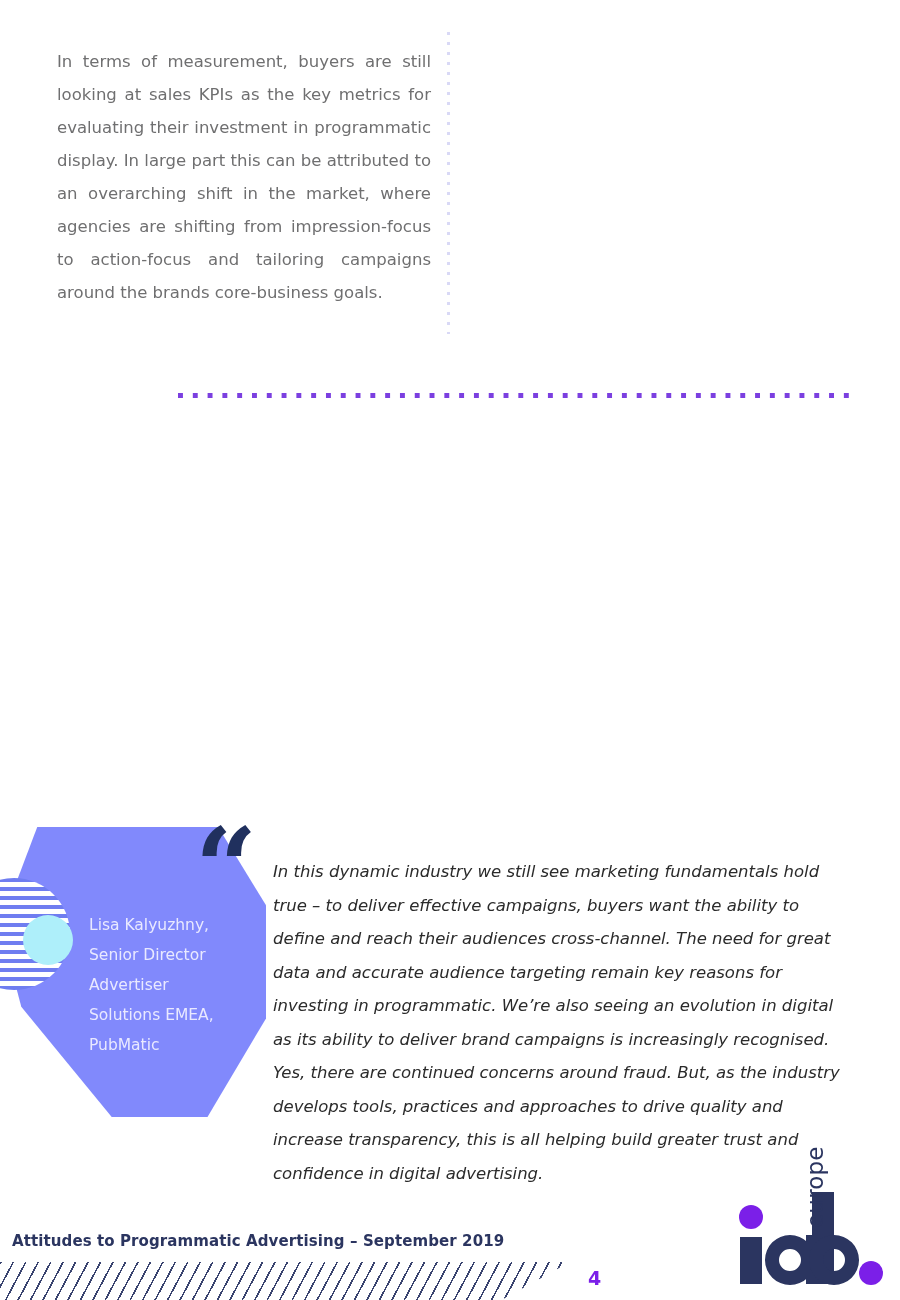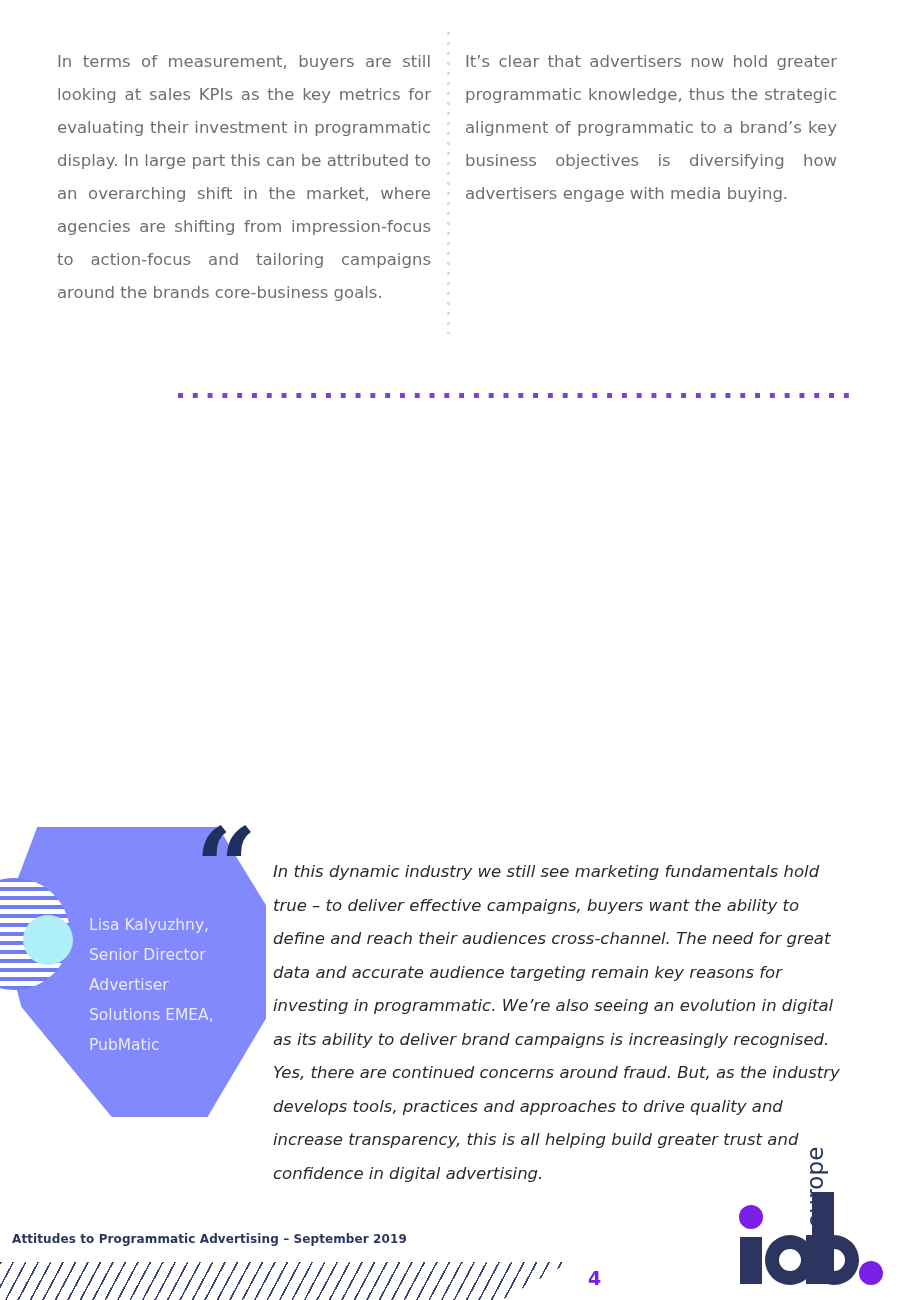--- a/index.html
+++ b/index.html
@@ -172,21 +172,21 @@
     z-index: 6;
     margin-top: 20px;
   }
   .quote-text p { margin: 0; }
 
   
   .footer-title {
     position: absolute;
     left: 12px;
     top: 1232px;
-    font-size: 12px;
+    font-size: 15px;
     font-weight: bold;
     color: #2b3560;
     letter-spacing: 0.1px;
   }
 
   .hatch-band {
     position: absolute;
     left: 0px;
     top: 1262px;
     width: 570px;
@@ -241,23 +241,20 @@
   }
 </style>
 </head>
 <body>
 
 <div class="body-columns">
   <div class="col col-left">
     <p>In terms of measurement, buyers are still looking at sales KPIs as the key metrics for evaluating their investment in programmatic display. In large part this can be attributed to an overarching shift in the market, where agencies are shifting from impression-focus to action-focus and tailoring campaigns around the brands core-business goals.</p>
   </div>
   <div class="col-divider"></div>
-  <div class="col col-right">
-    <p>It’s clear that advertisers now hold greater programmatic knowledge, thus the strategic alignment of programmatic to a brand’s key business objectives is diversifying how advertisers engage with media buying.</p>
-  </div>
 </div>
 
 <div class="dot-divider"></div>
 
 <div class="quote-block">
   <div class="striped-circle"></div>
   <div class="attrib-shape"></div>
   <div class="cyan-circle"></div>
 
   <div class="attrib-text">

